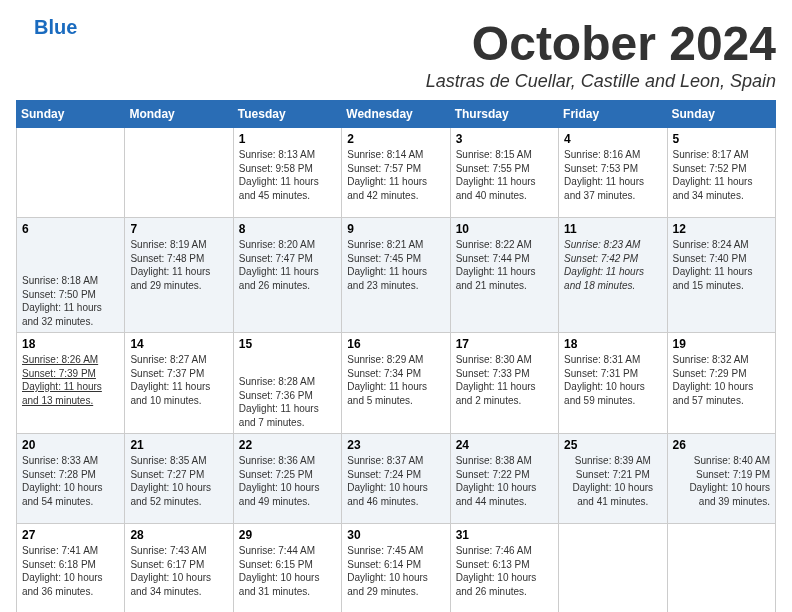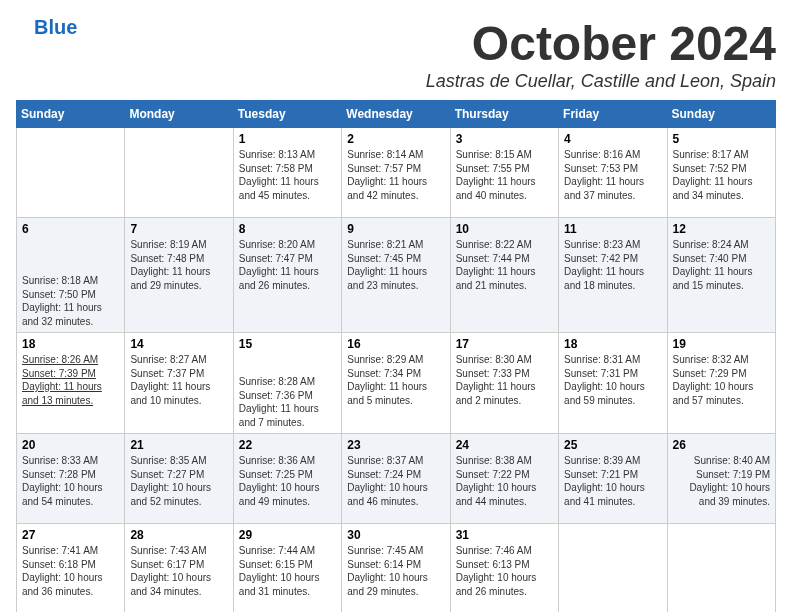--- a/index.html
+++ b/index.html
@@ -113,21 +113,21 @@
         <th>Sunday</th>
       </tr>
   </thead>
   <tbody id="calendar-body">
   <tr>
         <td class="empty-cell"></td>
         <td class="empty-cell"></td>
         <td>
           <span class="day-num">1</span>
           <div class="day-detail" style="white-space: pre-line;">Sunrise: 8:13 AM
-Sunset: 7:58 PM
+Sunset: 9:58 PM
 Daylight: 11 hours and 45 minutes.</div>
         </td>
         <td>
           <span class="day-num">2</span>
           <div class="day-detail" style="white-space: pre-line;">Sunrise: 8:14 AM
 Sunset: 7:57 PM
 Daylight: 11 hours and 42 minutes.</div>
         </td>
         <td>
           <span class="day-num">3</span>
@@ -174,21 +174,21 @@
 Daylight: 11 hours and 23 minutes.</div>
         </td>
         <td>
           <span class="day-num">10</span>
           <div class="day-detail" style="white-space: pre-line;">Sunrise: 8:22 AM
 Sunset: 7:44 PM
 Daylight: 11 hours and 21 minutes.</div>
         </td>
         <td>
           <span class="day-num">11</span>
-          <div class="day-detail" style="white-space: pre-line;">Sunrise: 8:23 AM
+          <div class="day-detail" style="white-space: pre-line; font-style: italic;">Sunrise: 8:23 AM
 Sunset: 7:42 PM
 Daylight: 11 hours and 18 minutes.</div>
         </td>
         <td>
           <span class="day-num">12</span>
           <div class="day-detail" style="white-space: pre-line;">Sunrise: 8:24 AM
 Sunset: 7:40 PM
 Daylight: 11 hours and 15 minutes.</div>
         </td>
       </tr>
@@ -262,21 +262,21 @@
 Daylight: 10 hours and 46 minutes.</div>
         </td>
         <td>
           <span class="day-num">24</span>
           <div class="day-detail" style="white-space: pre-line;">Sunrise: 8:38 AM
 Sunset: 7:22 PM
 Daylight: 10 hours and 44 minutes.</div>
         </td>
         <td>
           <span class="day-num">25</span>
-          <div class="day-detail" style="white-space: pre-line;">Sunrise: 8:39 AM
+          <div class="day-detail" style="white-space: pre-line; text-align: center;">Sunrise: 8:39 AM
 Sunset: 7:21 PM
 Daylight: 10 hours and 41 minutes.</div>
         </td>
         <td>
           <span class="day-num">26</span>
           <div class="day-detail" style="white-space: pre-line; text-align: right;">Sunrise: 8:40 AM
 Sunset: 7:19 PM
 Daylight: 10 hours and 39 minutes.</div>
         </td>
       </tr>

